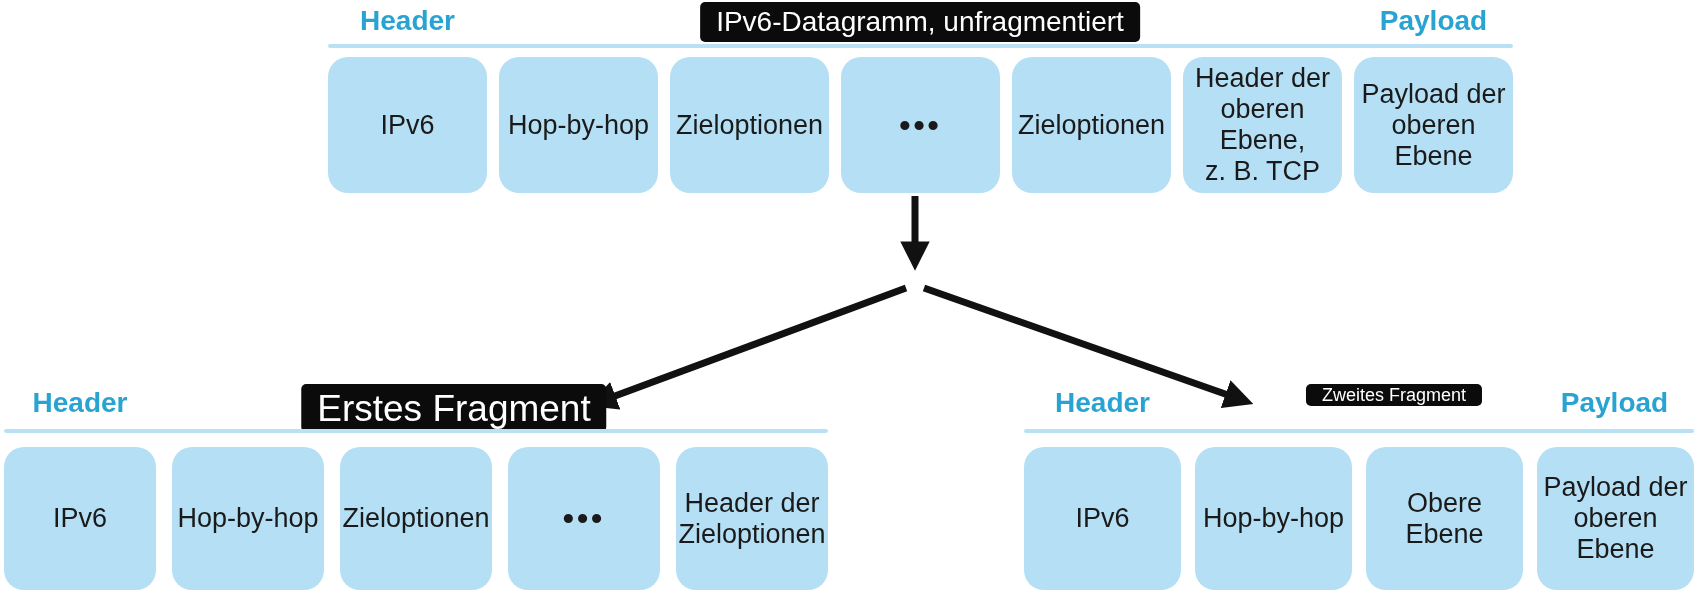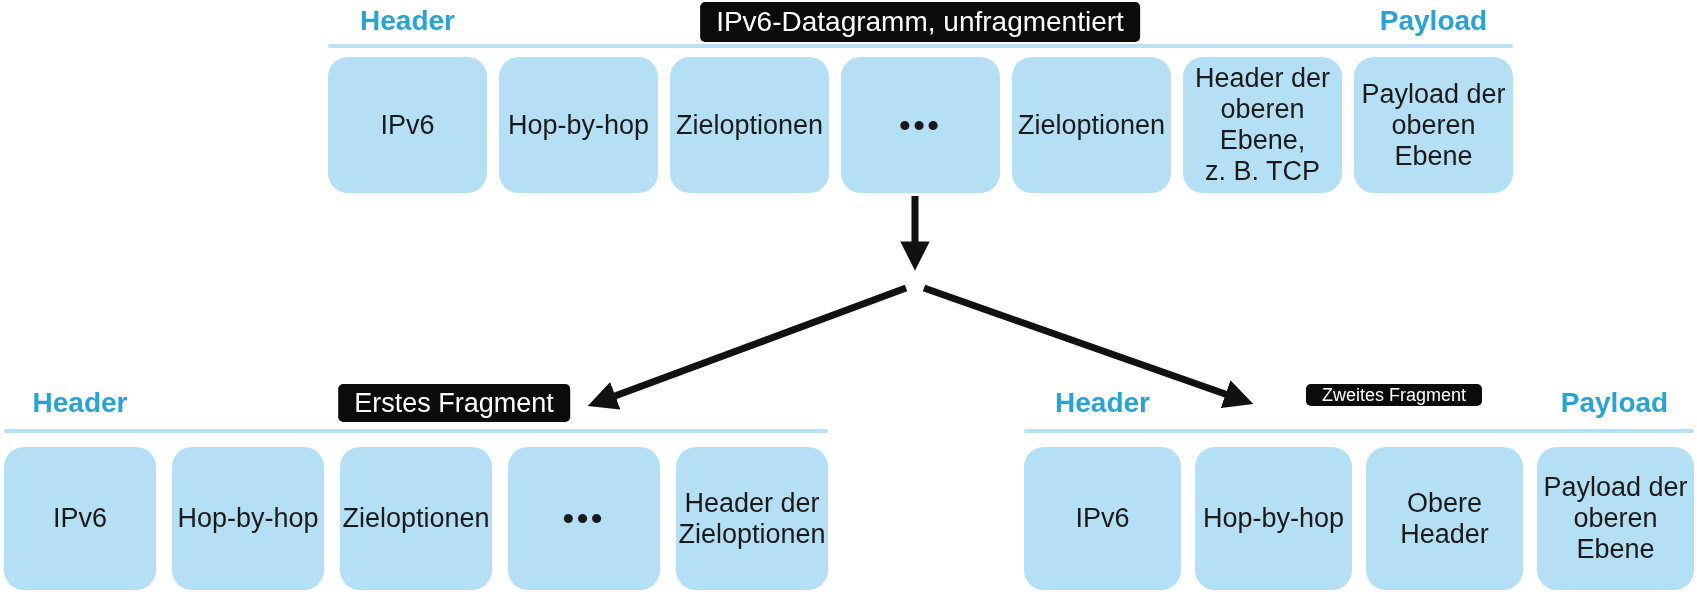--- a/index.html
+++ b/index.html
@@ -106,21 +106,21 @@
         <path d="M0,0 L10,5 L0,10 Z" fill="#111111"></path>
       </marker>
     </defs>
     <path d="M915,196 L915,262" stroke="#111111" stroke-width="7" fill="none" marker-end="url(#ah)"></path>
     <path d="M906,288 L596,403" stroke="#111111" stroke-width="7" fill="none" marker-end="url(#ah)"></path>
     <path d="M924,288 L1245,401" stroke="#111111" stroke-width="7" fill="none" marker-end="url(#ah)"></path>
   </svg>
 
   <div class="group">
     <div class="label" style="left:4px;top:388px;width:152px;">Header</div>
-    <div class="badge" style="left:454px;top:384px;height:38px;font-size:27px;">Erstes Fragment</div>
+    <div class="badge" style="left:454px;top:384px;height:48px;font-size:37px;">Erstes Fragment</div>
     <div class="divider" style="left:4px;top:429px;width:824px;"></div>
 
     <div class="row" style="left:4px;top:447px;width:824px;height:143px;gap:16px;">
       <div class="box">IPv6</div>
       <div class="box">Hop-by-hop</div>
       <div class="box">Zieloptionen</div>
       <div class="box dots">•••</div>
       <div class="box">Header der
 Zieloptionen</div>
     </div>
@@ -129,20 +129,20 @@
   <div class="group">
     <div class="label" style="left:1024px;top:388px;width:157px;">Header</div>
     <div class="badge" style="left:1394px;top:384px;height:22px;font-size:18px;">Zweites Fragment</div>
     <div class="label" style="left:1536px;top:388px;width:157px;">Payload</div>
     <div class="divider" style="left:1024px;top:429px;width:670px;"></div>
 
     <div class="row" style="left:1024px;top:447px;width:670px;height:143px;gap:14px;">
       <div class="box">IPv6</div>
       <div class="box">Hop-by-hop</div>
       <div class="box">Obere
-Header</div>
+Ebene</div>
       <div class="box">Payload der
 oberen
 Ebene</div>
     </div>
   </div>
 
 </div>
 
 </body></html>

